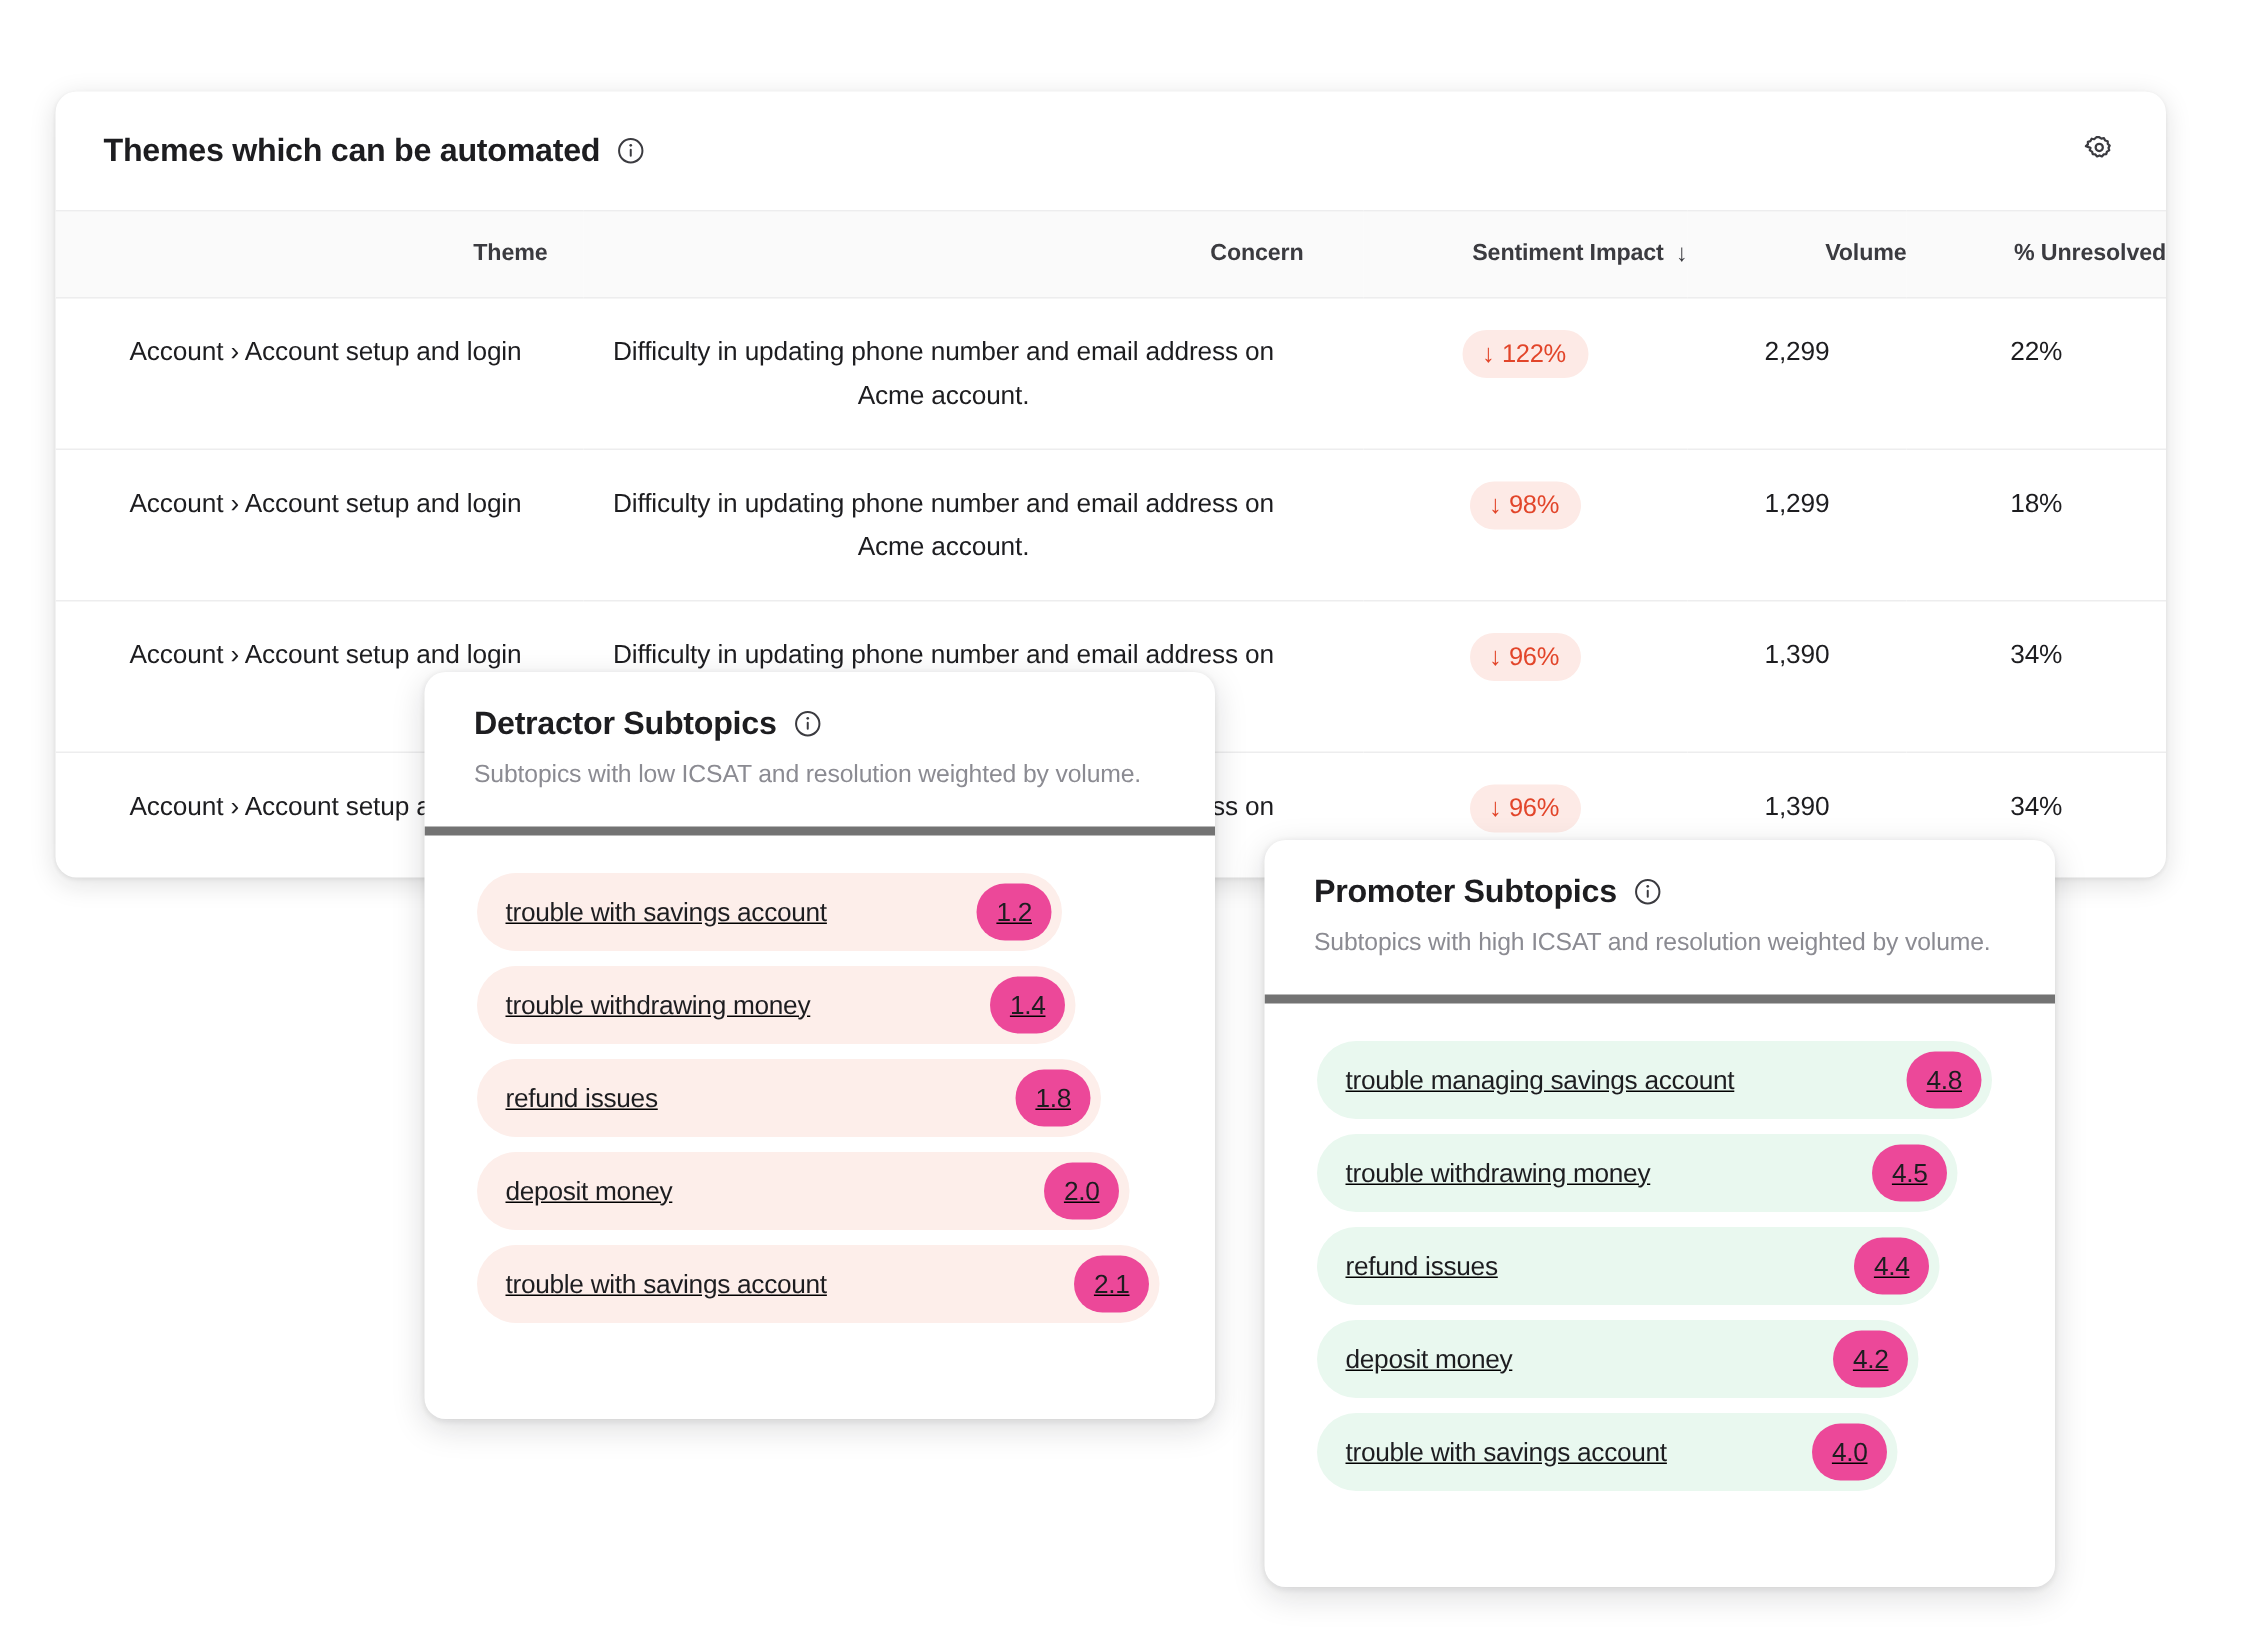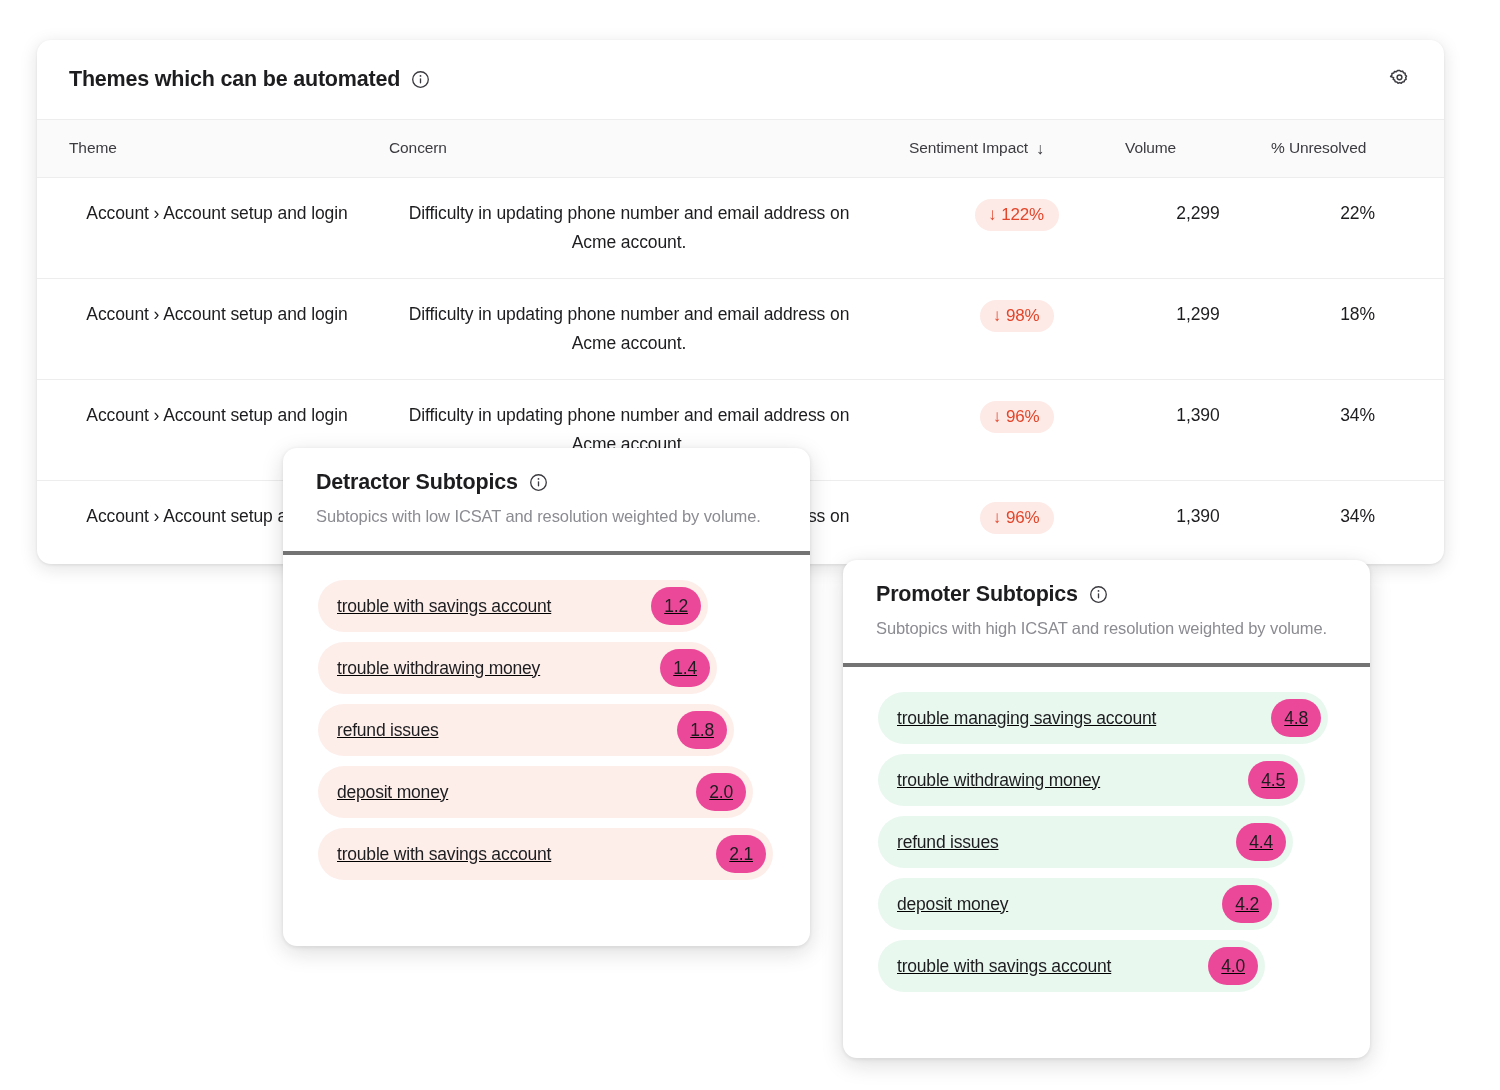--- a/index.html
+++ b/index.html
@@ -17,21 +17,21 @@
     width: 1500px;
     height: 1090px;
     overflow: hidden;
     background: #ffffff;
   }
 
   
   .table-card {
     position: absolute;
     left: 37px;
-    top: 40px;
+    top: 61px;
     width: 1407px;
     height: 524px;
     background: #ffffff;
     border-radius: 14px;
     box-shadow: 0 4px 18px rgba(23,23,26,0.13), 0 1px 3px rgba(23,23,26,0.08);
     overflow: hidden;
   }
 
   .table-card-header {
     height: 79px;
@@ -81,23 +81,23 @@
     width: 100%;
     border-collapse: collapse;
     table-layout: fixed;
   }
   .tbl thead tr {
     background: #fafafa;
     border-top: 1px solid #ededee;
     border-bottom: 1px solid #ededee;
   }
   .tbl th {
-    text-align: left;
+    text-align: right;
     font-size: 15.5px;
-    font-weight: 400;
+    font-weight: 700;
     color: #3b3b40;
     padding: 15px 0 16px 0;
     height: 58px;
     vertical-align: middle;
     letter-spacing: -0.1px;
   }
   .tbl td {
     font-size: 17.5px;
     font-weight: 400;
     color: #1d1d20;
@@ -166,21 +166,21 @@
   }
   .pop-promoter {
     left: 843px;
     top: 560px;
     width: 527px;
     height: 498px;
   }
 
   .pop-header {
     padding: 22px 20px 22px 33px;
-    border-bottom: 4px solid #737373;
+    border-bottom: 6px solid #737373;
   }
   .pop-title-row {
     display: flex;
     align-items: center;
     gap: 11px;
     margin-bottom: 9px;
   }
   .pop-title {
     font-size: 21.5px;
     font-weight: 600;

